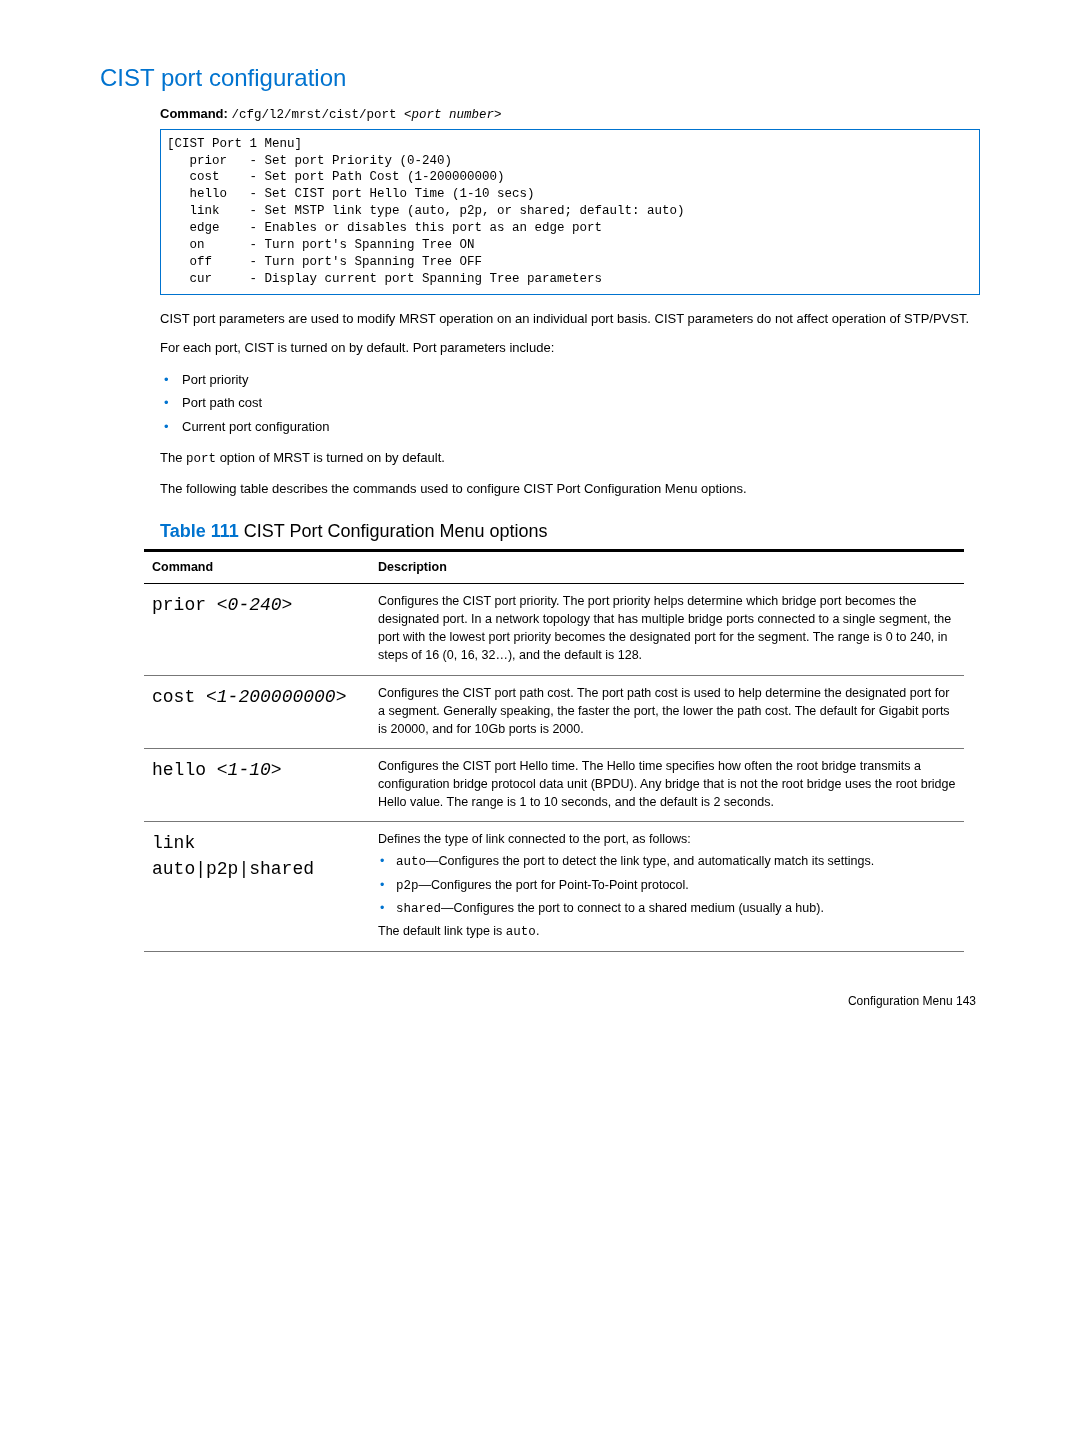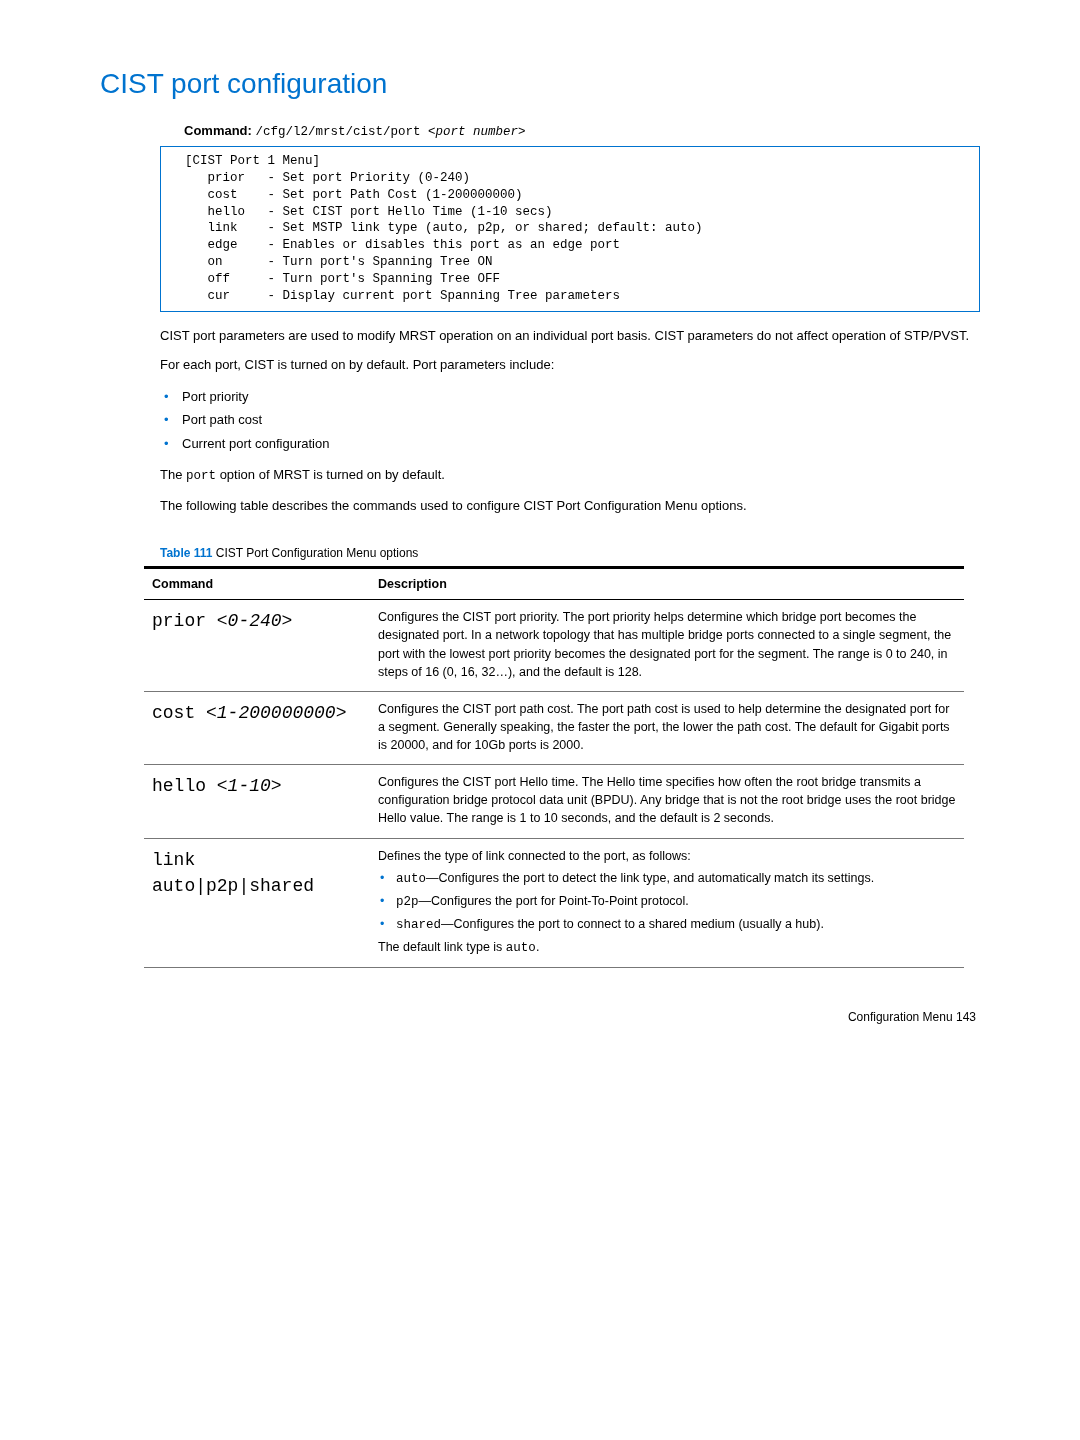--- a/index.html
+++ b/index.html
@@ -7,43 +7,43 @@
       max-width: 880px;
       margin: 0 auto;
       padding: 40px 60px;
       font-size: 13px;
       color: #000;
       line-height: 1.5;
     }
     h2.section-title {
       color: #0073cf;
       font-weight: normal;
-      font-size: 28px;
-      margin-bottom: 16px;
+      font-size: 24px;
+      margin-bottom: 8px;
       font-family: Arial, Helvetica, sans-serif;
     }
     .command-line {
       font-size: 13px;
-      margin: 4px 0 4px 84px;
+      margin: 4px 0 4px 60px;
     }
     .command-line b {
       font-weight: bold;
     }
     .mono {
       font-family: "Courier New", monospace;
       font-size: 12.5px;
     }
     .mono-italic {
       font-family: "Courier New", monospace;
       font-style: italic;
       font-size: 12.5px;
     }
     .code-box {
       border: 1px solid #0073cf;
-      padding: 6px 24px;
+      padding: 6px 6px;
       font-family: "Courier New", monospace;
       font-size: 12.5px;
       white-space: pre;
       margin: 0 0 14px 60px;
       line-height: 1.35;
     }
     p.body {
       margin: 10px 0 10px 60px;
     }
     ul.bullets {
@@ -58,22 +58,22 @@
     }
     ul.bullets > li::before {
       content: "•";
       color: #0073cf;
       position: absolute;
       left: 4px;
       top: 0;
       font-size: 13px;
     }
     .table-title {
-      margin: 28px 0 4px 60px;
-      font-size: 12px;
+      margin: 20px 0 4px 60px;
+      font-size: 18px;
     }
     .table-title b {
       color: #0073cf;
       font-weight: bold;
     }
     table.opts {
       border-collapse: collapse;
       width: calc(100% - 60px);
       margin-left: 44px;
       font-size: 12.5px;

